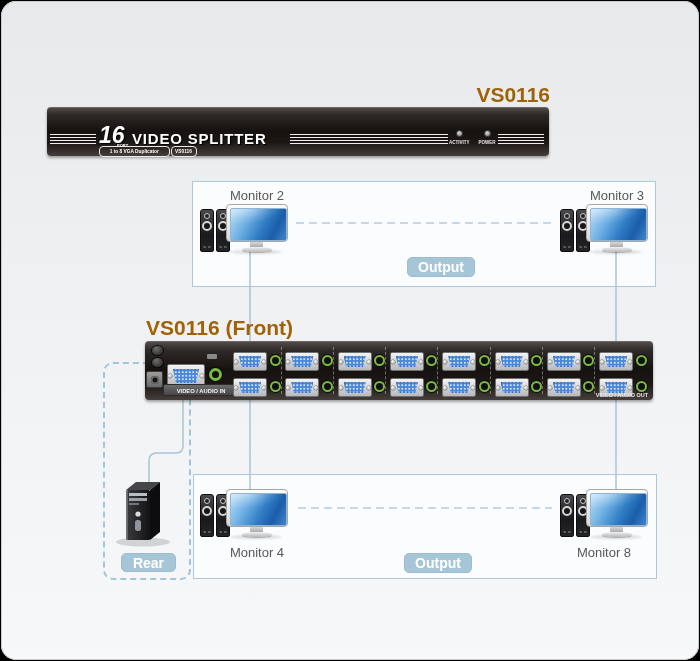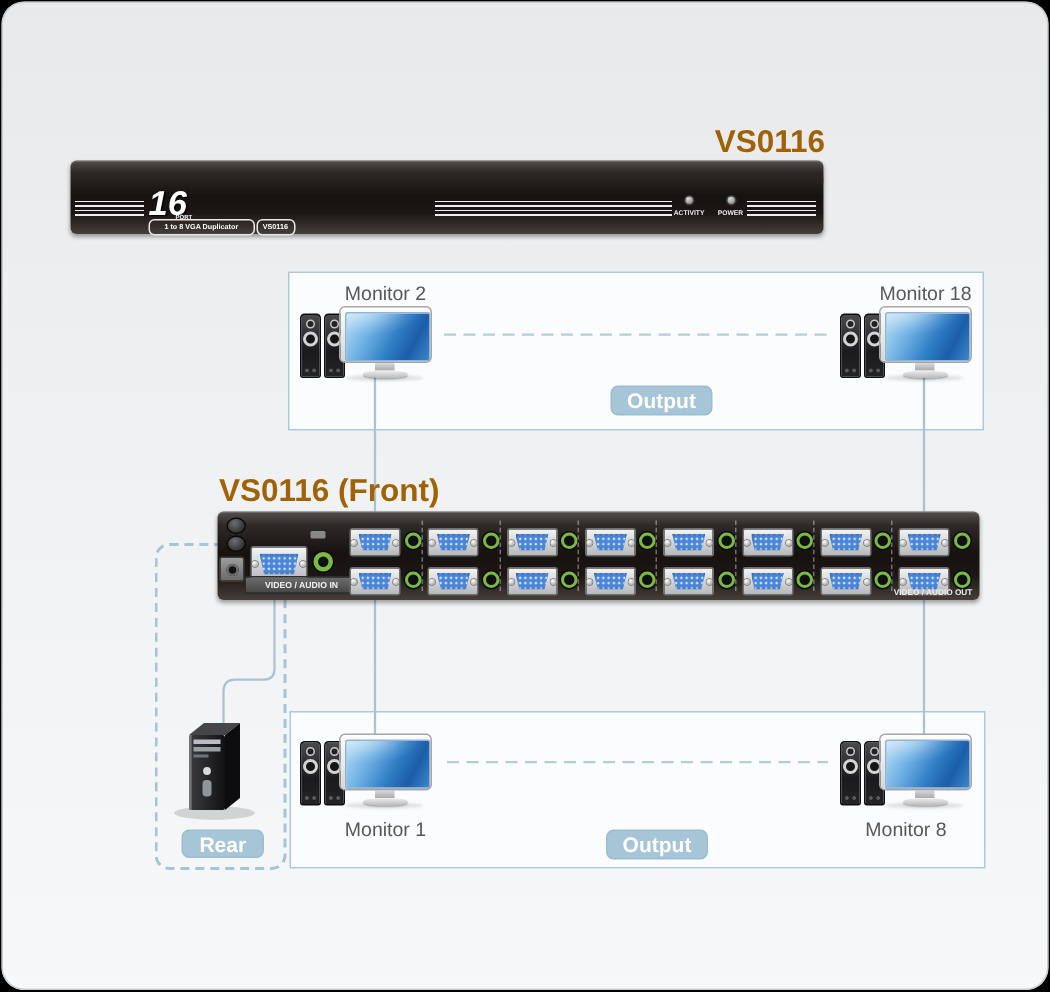--- a/index.html
+++ b/index.html
@@ -117,36 +117,37 @@
     <path class="ldash" d="M296,223 H554"></path>
     <path class="ldash" d="M298,508 H552"></path>
   </svg>
 
   <div class="dev-label" style="left:430px;top:83px;width:120px;text-align:right">VS0116 (Front)</div>
 
   <div class="panel" style="left:47px;top:107px;width:502px;height:49px">
     <div class="stripes" style="left:3px;top:27px;width:46px"></div>
     <div class="logo16" style="left:52px;top:17px">16</div>
     <div class="logoport" style="left:70px;top:36px">PORT</div>
+    <div class="logotitle" style="left:85px;top:23px">VIDEO SPLITTER</div>
     <div class="stripes" style="left:243px;top:27px;width:158px"></div>
     <div class="fbadge" style="left:52px;top:39px;width:69px">
       <span>1 to 8 VGA Duplicator</span>
     </div>
     <div class="fbadge" style="left:124px;top:39px;width:24px">
       <span>VS0116</span>
     </div>
     <div class="led" style="left:410px;top:24px"></div>
     <div class="ledlbl" style="left:390px;top:33px">ACTIVITY</div>
     <div class="led" style="left:438px;top:24px"></div>
     <div class="ledlbl" style="left:418px;top:33px">POWER</div>
     <div class="stripes" style="left:451px;top:27px;width:46px"></div>
   </div>
 
   <div class="mon-label" style="left:207px;top:188px">Monitor 2</div>
-  <div class="mon-label" style="left:567px;top:188px">Monitor 18</div>
+  <div class="mon-label" style="left:567px;top:188px">Monitor 3</div>
   <div class="badge" style="left:407px;top:257px;width:66px;height:18px">Output</div>
 
   <div class="dev-label" style="left:146px;top:316px">VS0116 (Front)</div>
 
   <div class="panel" style="left:145px;top:341px;width:508px;height:59px">
     <div class="screw" style="left:7px;top:5px"></div>
     <div class="screw" style="left:7px;top:17px"></div>
     <div class="dcjack" style="left:1px;top:30px"></div>
     <div class="marking" style="left:62px;top:13px"></div>
     <div class="vga big" style="left:22px;top:23px">
@@ -328,17 +329,17 @@
     <polygon points="40,14 50,6 50,56 40,64" fill="#0d0d0f"></polygon>
     <rect x="16" y="14" width="24" height="50" rx="1.5" fill="url(#tg)"></rect>
     <rect x="16" y="14" width="1.8" height="50" fill="#8a8a8e" opacity="0.7"></rect>
     <rect x="19" y="17" width="18" height="3" fill="#b9bec2"></rect>
     <rect x="19" y="22" width="18" height="3" fill="#9aa0a4"></rect>
     <rect x="19" y="27" width="10" height="2" fill="#6f7579"></rect>
     <circle cx="28" cy="38" r="2.6" fill="#d8dcdf"></circle>
     <rect x="25" y="44" width="6" height="11" rx="2.5" fill="#8f959a"></rect>
   </svg>
 
-  <div class="mon-label" style="left:207px;top:545px">Monitor 1</div>
+  <div class="mon-label" style="left:207px;top:545px">Monitor 4</div>
   <div class="mon-label" style="left:554px;top:545px">Monitor 8</div>
   <div class="badge" style="left:404px;top:553px;width:66px;height:18px">Output</div>
   <div class="badge" style="left:121px;top:553px;width:53px;height:17px">Rear</div>
 </div>
 
 </body></html>

